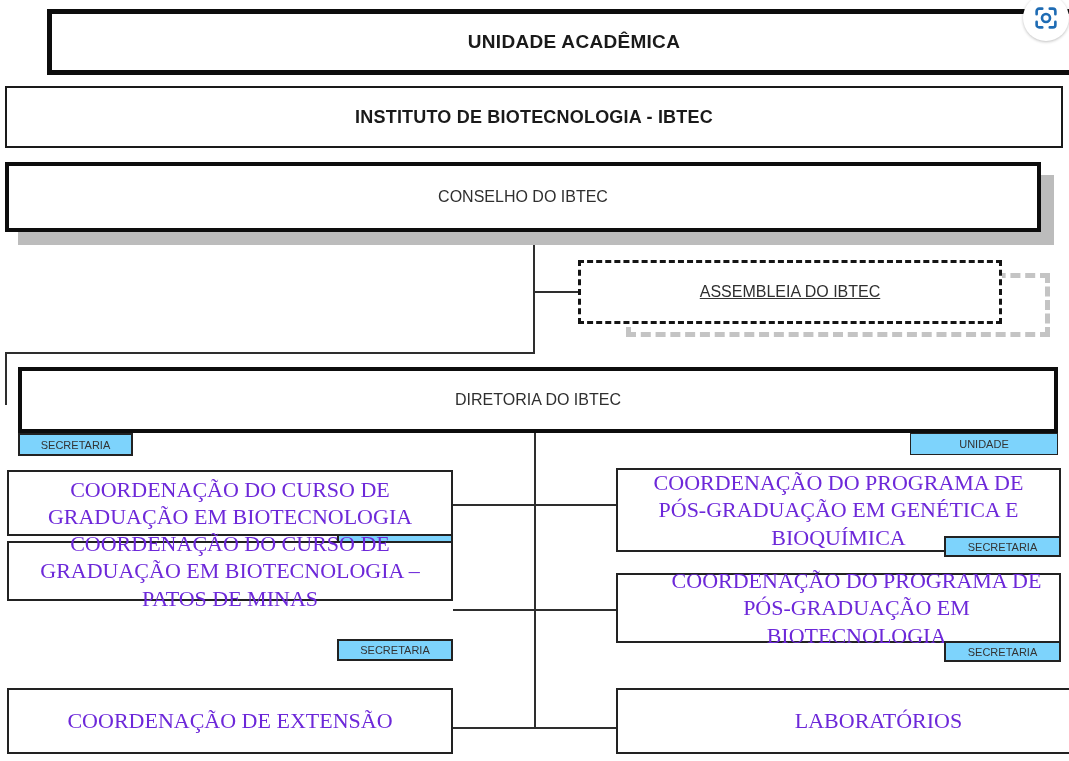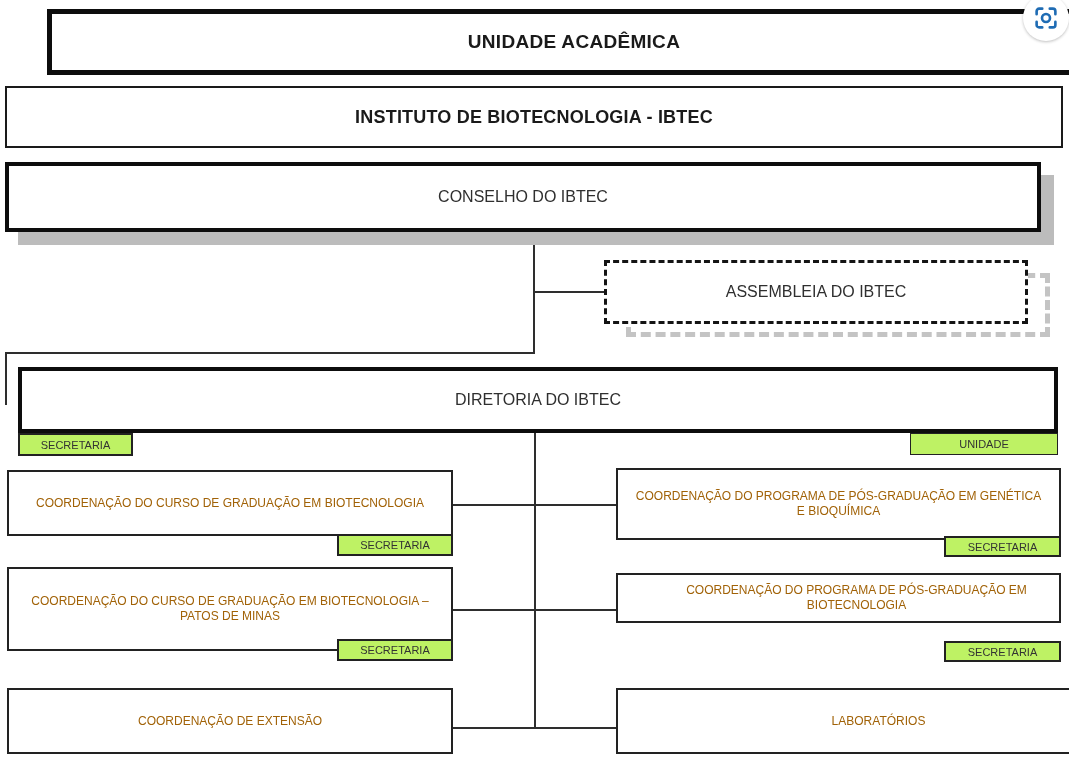--- a/index.html
+++ b/index.html
@@ -15,38 +15,38 @@
   .unidade .lbl{font-size:19px;font-weight:700;color:#1a1a1a;letter-spacing:.3px;}
   .instituto{left:5px;top:86px;width:1058px;height:62px;border:2px solid #1a1a1a;}
   .instituto .lbl{font-size:18px;font-weight:700;color:#1a1a1a;letter-spacing:.2px;}
 
   .conselho{left:5px;top:162px;width:1036px;height:70px;border:4px solid #0d0d0d;
             box-shadow:13px 13px 0 0 #bcbcbc;}
   .conselho .lbl,.assembleia .lbl,.diretoria .lbl{font-size:16px;color:#2f2f2f;}
 
   .assembleia-shadow{position:absolute;box-sizing:border-box;left:626px;top:273px;width:424px;height:64px;
             border:5px dashed #c4c4c4;background:transparent;}
-  .assembleia{left:604px;top:260px;width:424px;height:64px;border:3px dashed #141414;}
+  .assembleia{left:578px;top:260px;width:424px;height:64px;border:3px dashed #141414;text-decoration:underline;}
 
   .diretoria{left:18px;top:367px;width:1040px;height:66px;border:4px solid #0d0d0d;}
 
   .unit{border:2px solid #222222;}
-  .unit .lbl{font-size:12px;color:#a16207;}
+  .unit .lbl{font-size:22px;color:#6d28d9;font-family:Liberation Serif, serif;}
 
   
   .l1{left:7px;top:470px;width:446px;height:66px;}
-  .l2{left:7px;top:567px;width:446px;height:84px;justify-content:center;}
+  .l2{left:7px;top:541px;width:446px;height:60px;justify-content:center;}
   .l3{left:7px;top:688px;width:446px;height:66px;text-align:center;}
   
-  .r1{left:616px;top:468px;width:445px;height:72px;}
-  .r2{left:616px;top:573px;width:445px;height:50px;padding-left:36px;}
+  .r1{left:616px;top:468px;width:445px;height:84px;}
+  .r2{left:616px;top:573px;width:445px;height:70px;padding-left:36px;}
   .r3{left:616px;top:688px;width:525px;height:66px;}
 
   
-  .tag{position:absolute;box-sizing:border-box;background:#bef264;border:2px solid #222222;
+  .tag{position:absolute;box-sizing:border-box;background:#7dd3fc;border:2px solid #222222;
        display:flex;align-items:center;justify-content:center;font-size:11px;color:#333333;}
   .tag-dir-sec{left:18px;top:433px;width:115px;height:23px;}
   .tag-diretor{left:910px;top:433px;width:148px;height:22px;border-width:1.5px;}
   .tag-l1{left:337px;top:534px;width:116px;height:22px;}
   .tag-l2{left:337px;top:639px;width:116px;height:22px;}
   .tag-r1{left:944px;top:536px;width:117px;height:21px;}
   .tag-r2{left:944px;top:641px;width:117px;height:21px;}
 
   
   .line{position:absolute;background:#2e2e2e;}

